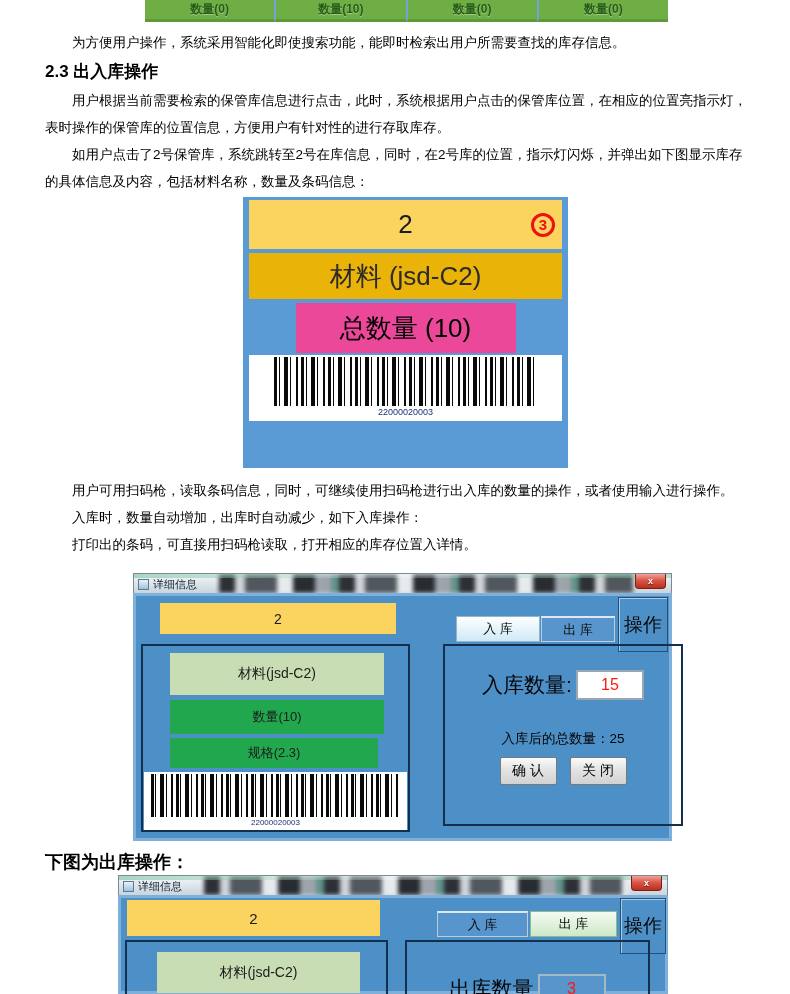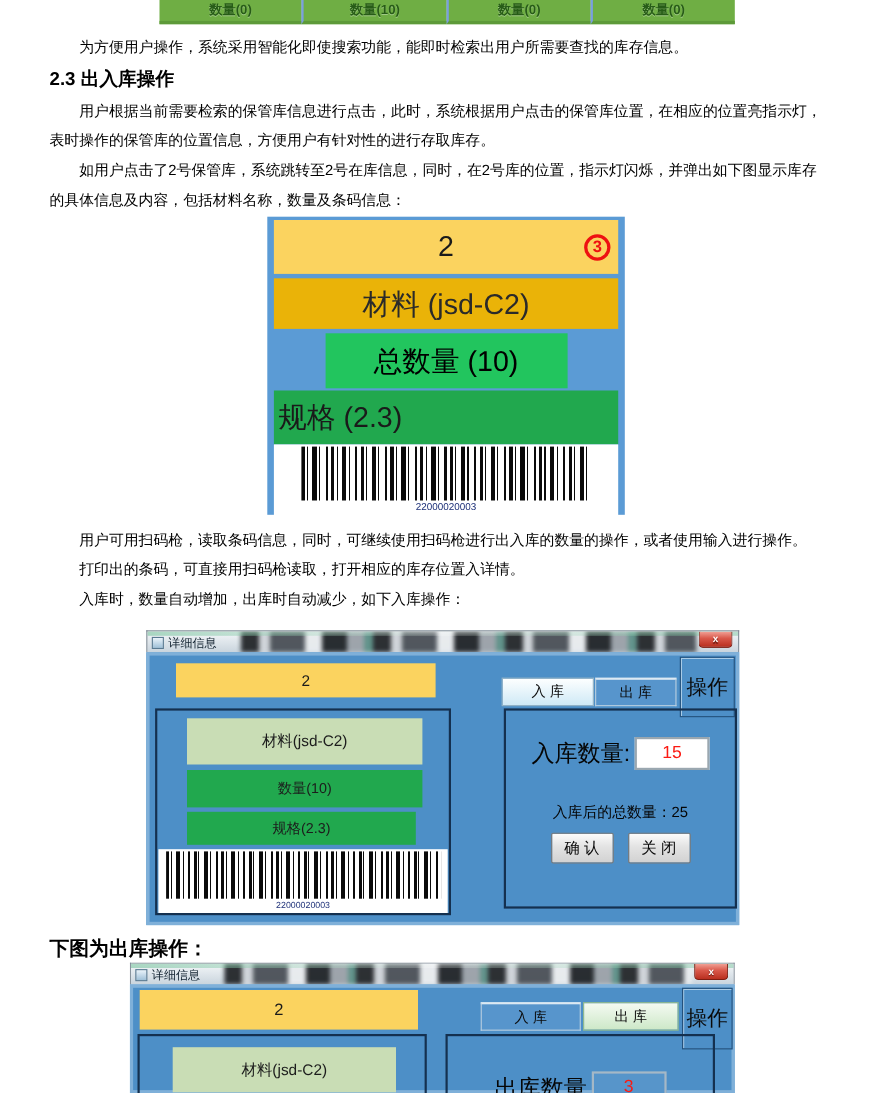--- a/index.html
+++ b/index.html
@@ -23,21 +23,21 @@
   
   .bincard { position:absolute; left:243px; top:197px; width:325px; height:271px;
     background:#5b9bd5; padding:3px 6px 0 6px; }
   .bc-row { display:flex; align-items:center; justify-content:center; color:#1a1a1a; }
   .bc-yellow { height:49px; background:#fbd35f; margin-bottom:4px; position:relative; font-size:26px; }
   .bc-badge { position:absolute; right:7px; top:50%; transform:translateY(-50%);
     width:24px; height:24px; border:3px solid #ee1111; border-radius:50%;
     color:#ee1111; font-weight:bold; font-size:15px; display:flex; align-items:center; justify-content:center; background:transparent; }
   .bc-lgreen { height:46px; background:#eab308; margin-bottom:4px; font-size:26px; color:#2a2a2a; }
   .bc-qtyrow { height:50px; margin-bottom:2px; display:flex; justify-content:center; }
-  .bc-qty { width:220px; background:#22c55e; display:flex; align-items:center; justify-content:center; font-size:26px; }
+  .bc-qty { width:220px; background:#ec4899; display:flex; align-items:center; justify-content:center; font-size:26px; }
   .bc-spec { height:49px; background:#21a84e; font-size:26px; justify-content:flex-start; padding-left:4px; }
   .bc-white { height:66px; background:#ffffff; display:flex; flex-direction:column; align-items:center; }
   .barcode { width:264px; height:49px; margin-top:2px; background-color:#fff;
     background-image:repeating-linear-gradient(90deg,
       #0a0a0a 0 3px, #fff 3px 5px, #0a0a0a 5px 6px, #fff 6px 10px,
       #0a0a0a 10px 14px, #fff 14px 16px, #0a0a0a 16px 17px, #fff 17px 22px,
       #0a0a0a 22px 24px, #fff 24px 27px); }
   .bc-digits { font-size:9px; line-height:13px; color:#1c2f77; }
 
   
@@ -124,31 +124,30 @@
 
   <div class="bincard">
     <div class="bc-row bc-yellow">
       <span>2</span>
       <span class="bc-badge">3</span>
     </div>
     <div class="bc-row bc-lgreen">材料 (jsd-C2)</div>
     <div class="bc-qtyrow">
       <div class="bc-qty">总数量 (10)</div>
     </div>
-    <div class="bc-row bc-spec">规格 (2.3)</div>
     <div class="bc-white">
       <div class="barcode"></div>
       <div class="bc-digits">22000020003</div>
     </div>
   </div>
 
   <div class="doc2">
     <p>用户可用扫码枪，读取条码信息，同时，可继续使用扫码枪进行出入库的数量的操作，或者使用输入进行操作。</p>
+    <p>入库时，数量自动增加，出库时自动减少，如下入库操作：</p>
     <p>打印出的条码，可直接用扫码枪读取，打开相应的库存位置入详情。</p>
-    <p>入库时，数量自动增加，出库时自动减少，如下入库操作：</p>
   </div>
 
   <div class="window" style="left:133px; top:573px; width:539px; height:268px;">
     <div class="titlebar">
       <div class="censor"></div>
       <div class="censor-tint"></div>
       <div class="title-left">
         <span class="app-icon"></span>
         <span class="title-text">详细信息</span>
       </div>
@@ -163,21 +162,21 @@
       <div class="panel" style="left:5px; top:48px; width:269px; height:188px;">
         <div class="mini-bar mini-lgreen" style="left:27px; top:7px; width:214px; height:42px;">材料(jsd-C2)</div>
         <div class="mini-bar mini-green" style="left:27px; top:54px; width:214px; height:34px;">数量(10)</div>
         <div class="mini-bar mini-green" style="left:27px; top:92px; width:208px; height:30px;">规格(2.3)</div>
         <div class="mini-white" style="left:1px; top:126px; width:263px; height:58px;">
           <div class="mini-barcode"></div>
           <div class="mini-digits">22000020003</div>
         </div>
       </div>
 
-      <div class="panel" style="left:322px; top:48px; width:212px; height:182px;">
+      <div class="panel" style="left:307px; top:48px; width:240px; height:182px;">
         <div class="qty-row" style="margin-top:24px;">
           <span class="qty-label">入库数量:</span>
           <input class="qty-input" readonly="" value="15" style="">
         </div>
         <div class="total-line" style="margin-top:30px;">
           <span>入库后的总数量：</span><span>25</span>
         </div>
         <div class="dlg-buttons" style="margin-top:9px;">
           <div class="grey-btn">确 认</div>
           <div class="grey-btn">关 闭</div>

